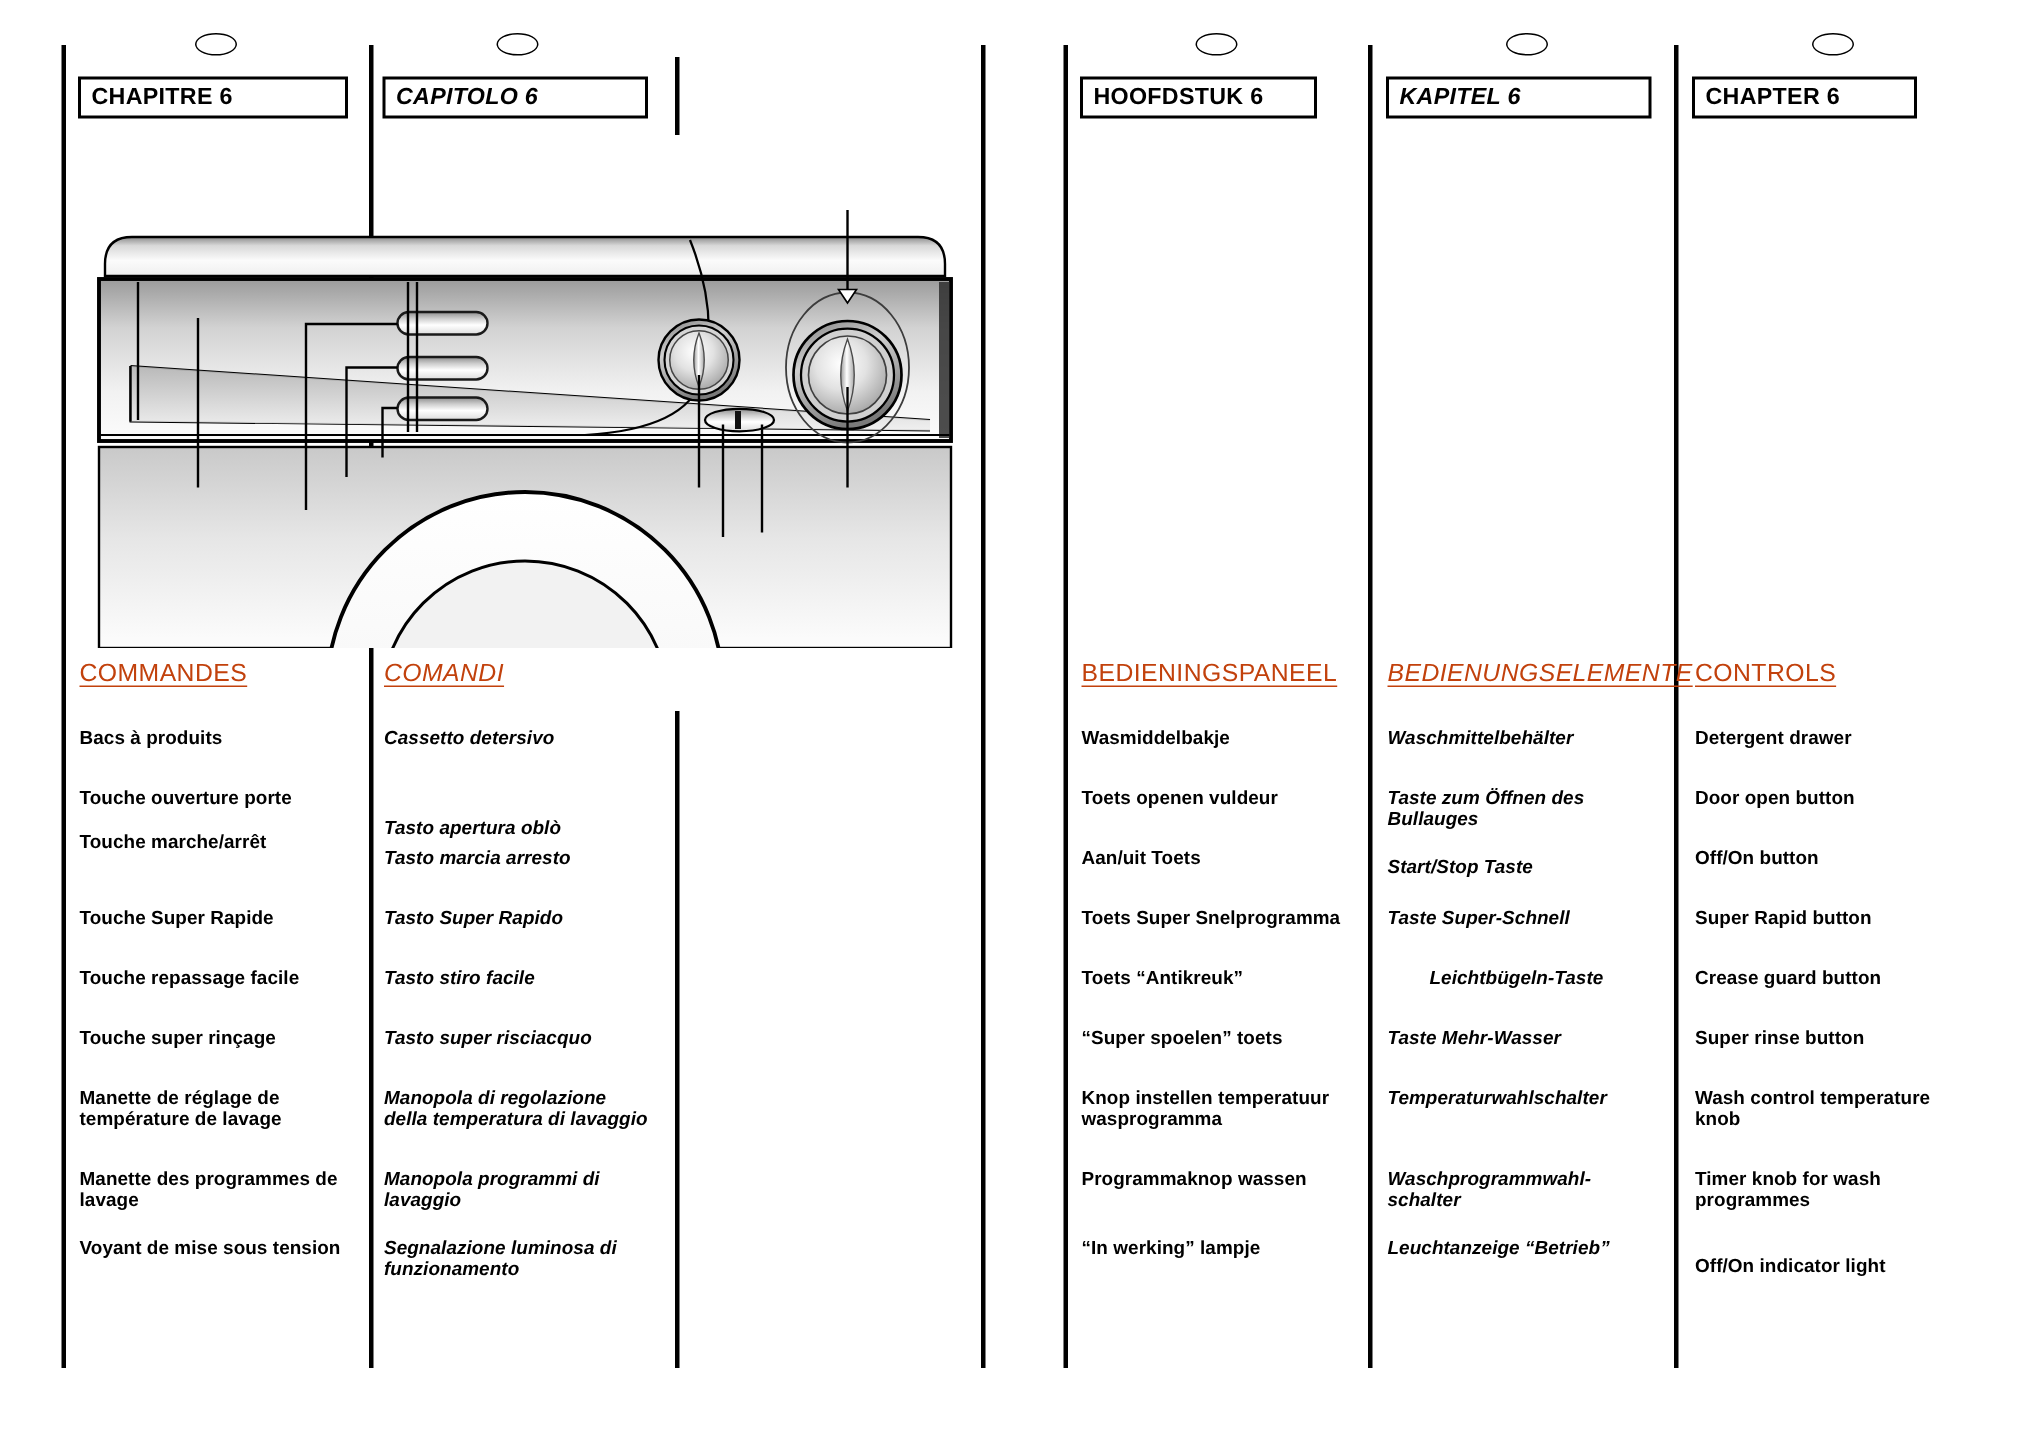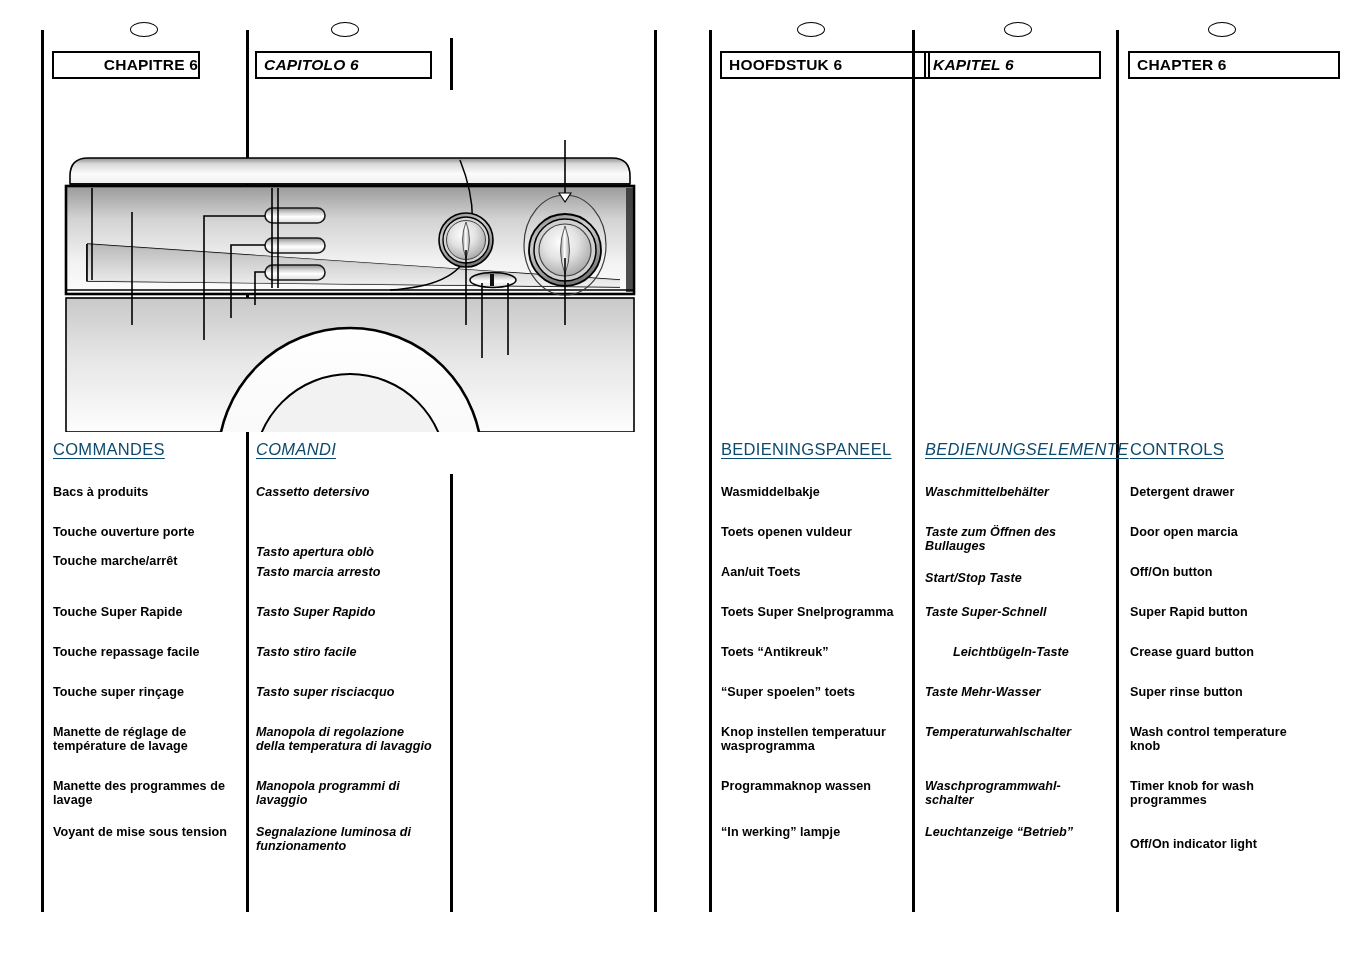--- a/index.html
+++ b/index.html
@@ -53,21 +53,21 @@
     border: 1.6px solid #000000;
     border-radius: 50%;
     box-sizing: border-box;
     background: transparent;
   }
 
   
   .colhead {
     position: absolute;
     font-size: 16.5px;
-    color: #0c4a6e;
+    color: #c2410c;
     letter-spacing: 0.3px;
     white-space: nowrap;
   }
   .colhead u { text-decoration: underline; text-underline-offset: 2.5px; }
   .colhead.italic { font-style: italic; }
 
   .itemlist {
     position: absolute;
     color: #000000;
   }
@@ -111,37 +111,37 @@
   <div class="vrule" style="left:912px; top:30px; height:882px;"></div>
 
   <div class="vrule" style="left:1116px; top:30px; height:882px;"></div>
 
   <div class="ellipse-mark" style="left:130px; top:22px;"></div>
   <div class="ellipse-mark" style="left:331px; top:22px;"></div>
   <div class="ellipse-mark" style="left:797px; top:22px;"></div>
   <div class="ellipse-mark" style="left:1004px; top:22px;"></div>
   <div class="ellipse-mark" style="left:1208px; top:22px;"></div>
 
-  <div class="chapbox" style="left:52px; top:51px; width:148px;justify-content:flex-end;">
+  <div class="chapbox" style="left:52px; top:51px; width:180px;">
     <span>CHAPITRE 6</span>
   </div>
 
   <div class="chapbox italic" style="left:255px; top:51px; width:177px;">
     <span>CAPITOLO 6</span>
   </div>
 
-  <div class="chapbox" style="left:720px; top:51px; width:210px;">
+  <div class="chapbox" style="left:720px; top:51px; width:158px;">
     <span>HOOFDSTUK 6</span>
   </div>
 
   <div class="chapbox italic" style="left:924px; top:51px; width:177px;">
     <span>KAPITEL 6</span>
   </div>
 
-  <div class="chapbox" style="left:1128px; top:51px; width:212px;">
+  <div class="chapbox" style="left:1128px; top:51px; width:150px;">
     <span>CHAPTER 6</span>
   </div>
 
   <div id="machine">
     <svg width="580" height="292" viewBox="0 0 580 292" xmlns="http://www.w3.org/2000/svg">
       <defs>
         <linearGradient id="gTop" x1="0" y1="0" x2="0" y2="1">
           <stop offset="0%" stop-color="#8c8c8c"></stop>
           <stop offset="22%" stop-color="#d8d8d8"></stop>
           <stop offset="60%" stop-color="#fbfbfb"></stop>
@@ -352,21 +352,21 @@
     <div class="item" style="top:160px;margin-left:28px;">Leichtbügeln-Taste</div>
     <div class="item" style="top:200px;">Taste Mehr-Wasser</div>
     <div class="item" style="top:240px;">Temperaturwahlschalter</div>
     <div class="item" style="top:294px;">Waschprogrammwahl-
 schalter</div>
     <div class="item" style="top:340px;">Leuchtanzeige “Betrieb”</div>
   </div>
 
   <div class="itemlist" style="left:1130px; top:486px; width:190px;">
     <div class="item" style="top:0px;">Detergent drawer</div>
-    <div class="item" style="top:40px;">Door open marcia</div>
+    <div class="item" style="top:40px;">Door open button</div>
     <div class="item" style="top:80px;">Off/On button</div>
     <div class="item" style="top:120px;">Super Rapid button</div>
     <div class="item" style="top:160px;">Crease guard button</div>
     <div class="item" style="top:200px;">Super rinse button</div>
     <div class="item" style="top:240px;">Wash control temperature
 knob</div>
     <div class="item" style="top:294px;">Timer knob for wash
 programmes</div>
     <div class="item" style="top:352px;">Off/On indicator light</div>
   </div>

